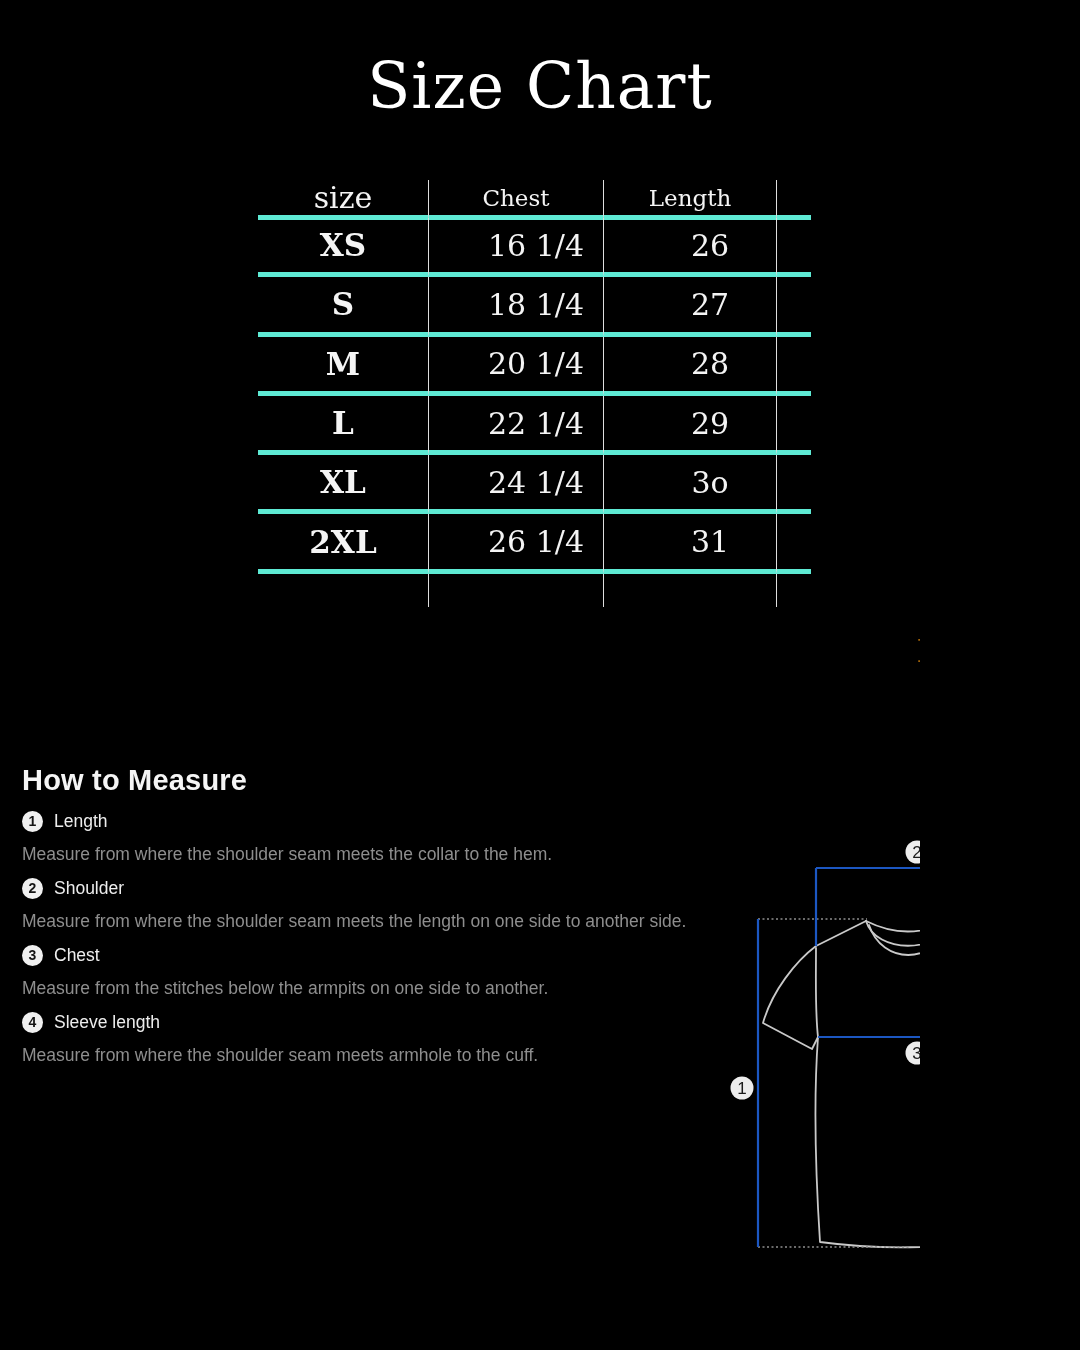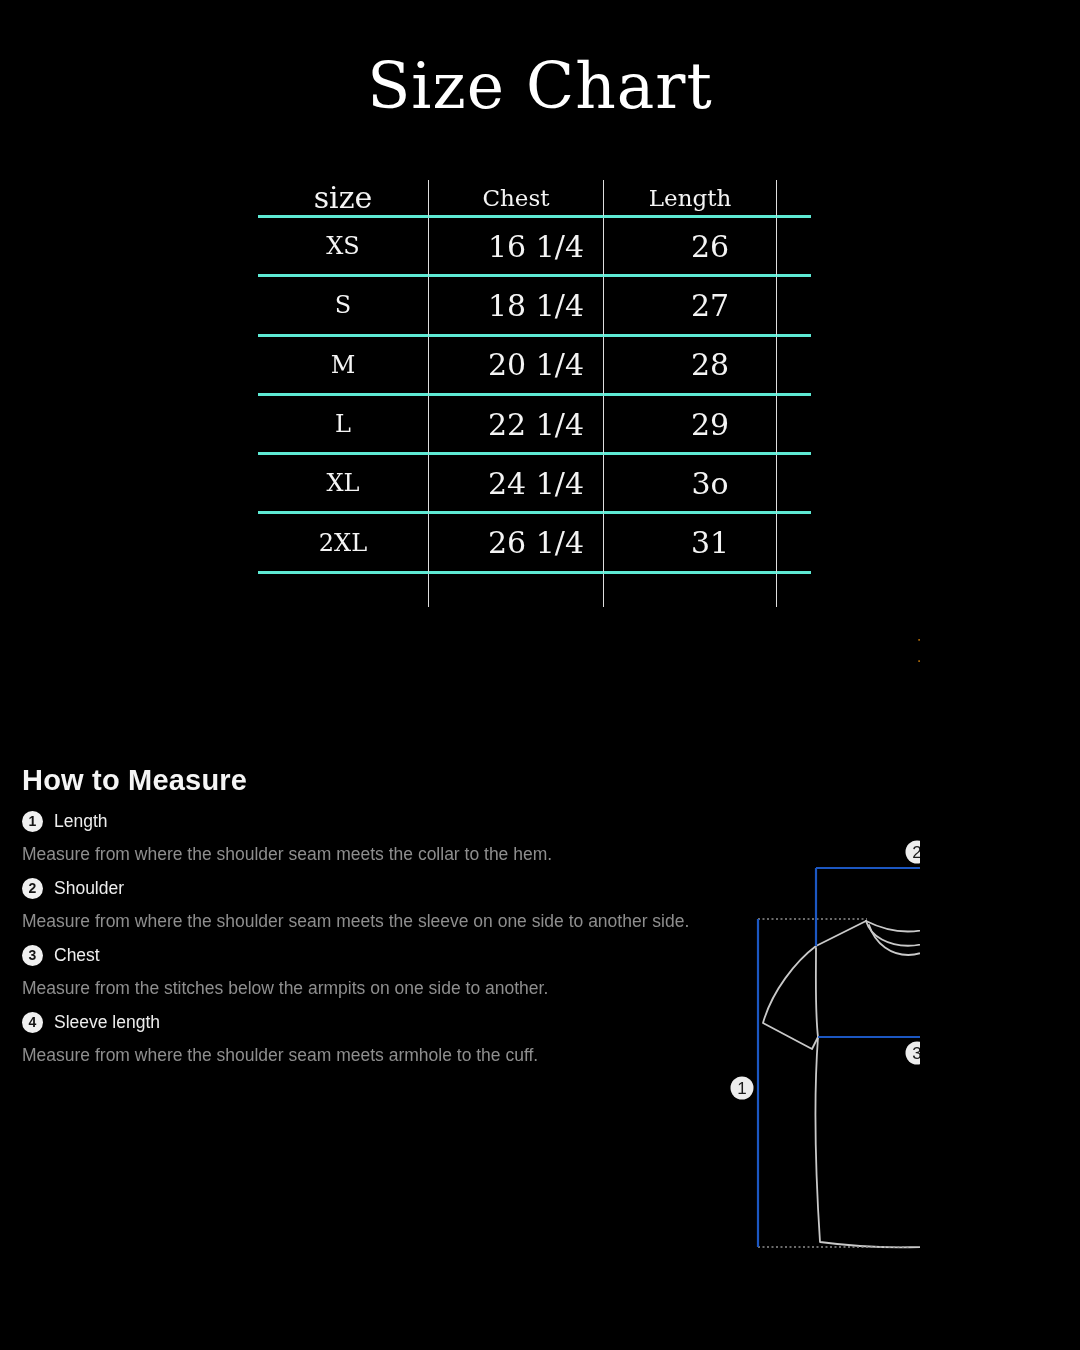--- a/index.html
+++ b/index.html
@@ -17,27 +17,27 @@
   .stable{
     position:absolute;left:258px;top:180px;width:553px;
     font-family:"DejaVu Serif","Liberation Serif",serif;color:#f4f4f4;
   }
   .srow{display:grid;grid-template-columns:170px 175px 173px 35px;}
   .srow.head{height:38px;}
   .srow.body{height:59.3px;}
   .srow.ext{height:33px;}
   .srow > div{
     display:flex;align-items:center;justify-content:center;
-    border-bottom:3px solid #5eead4;
+    border-bottom:5px solid #5eead4;
   }
   .srow.ext > div{border-bottom:none;}
   .srow > div:nth-child(n+2){border-left:1px solid #dedede;}
   .srow.head .c-size{font-size:30px;}
   .srow.head .c-chest,.srow.head .c-length{font-size:23px;}
-  .srow.body .c-size{font-size:24px;}
+  .srow.body .c-size{font-size:31px;font-weight:bold;}
   .srow.body .c-chest,.srow.body .c-length{font-size:30px;padding-left:40px;}
   
   .inch{
     position:absolute;left:900px;top:632px;width:130px;text-align:center;
     font-family:"DejaVu Serif","Liberation Serif",serif;
     font-size:32px;color:#a16207;letter-spacing:1px;
   }
   
   .htm{position:absolute;left:22px;top:764px;width:700px;}
   .htm h2{
@@ -126,21 +126,21 @@
     <div class="mi">
       <span class="num-badge">1</span>
       <span class="lbl">Length</span>
     </div>
     <p class="md">Measure from where the shoulder seam meets the collar to the hem.</p>
 
     <div class="mi">
       <span class="num-badge">2</span>
       <span class="lbl">Shoulder</span>
     </div>
-    <p class="md">Measure from where the shoulder seam meets the sleeve on one side to another side.</p>
+    <p class="md">Measure from where the shoulder seam meets the length on one side to another side.</p>
 
     <div class="mi">
       <span class="num-badge">3</span>
       <span class="lbl">Chest</span>
     </div>
     <p class="md">Measure from the stitches below the armpits on one side to another.</p>
 
     <div class="mi">
       <span class="num-badge">4</span>
       <span class="lbl">Sleeve length</span>

